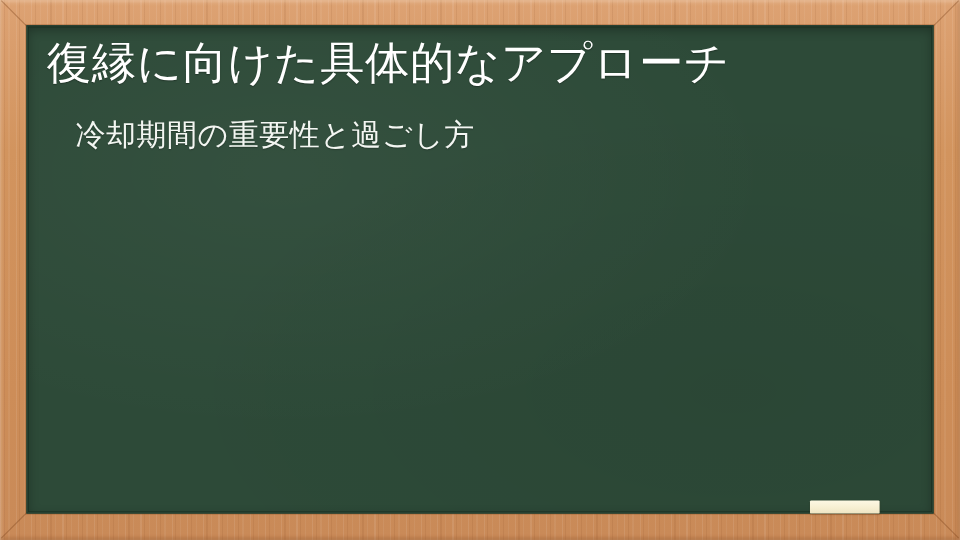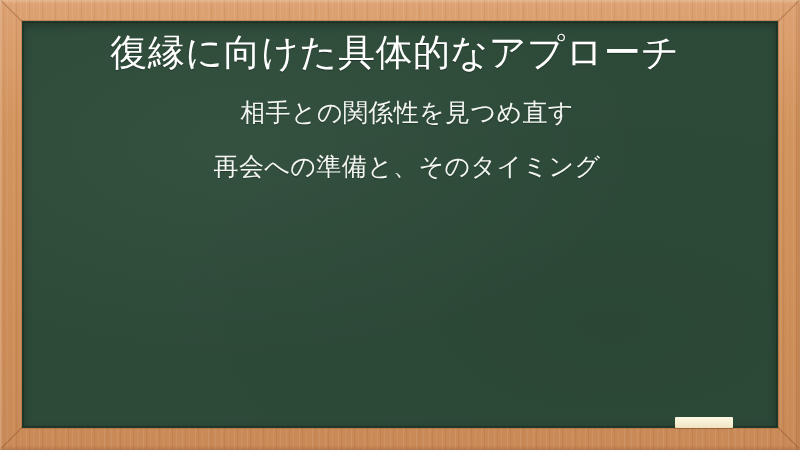--- a/index.html
+++ b/index.html
@@ -89,21 +89,20 @@
     box-sizing: border-box;
     background-color: #2d4a38;
     background-image:
       radial-gradient(ellipse at 28% 30%, rgba(255,255,255,0.035) 0%, rgba(255,255,255,0) 55%),
       radial-gradient(ellipse at 78% 75%, rgba(0,0,0,0.05) 0%, rgba(0,0,0,0) 60%);
     border: 1px solid #233c2d;
     box-shadow:
       inset 0 0 0 1px rgba(20,40,28,0.55),
       inset 0 3px 9px rgba(0,0,0,0.30),
       0 0 0 1px rgba(150,86,40,0.35);
-    text-align: center;
   }
 
   
   #content {
     position: absolute;
     left: 0;
     top: 0;
     right: 0;
     padding: 8px 26px 0 12px;
   }
@@ -159,22 +158,21 @@
   <div class="miter tr"></div>
   <div class="miter bl"></div>
   <div class="miter br"></div>
 
   <div id="board">
     <div id="content">
 
       <h1 id="title">復縁に向けた具体的なアプローチ</h1>
 
       <ul id="bullet-list">
-        <li>相手との関係性を見つめ直す</li>
-        <li>再会への準備と、そのタイミング</li>
+        <li>冷却期間の重要性と過ごし方</li>
       </ul>
 
     </div>
   </div>
 
   <div id="chalk"></div>
 
 </div>
 
 </body></html>

